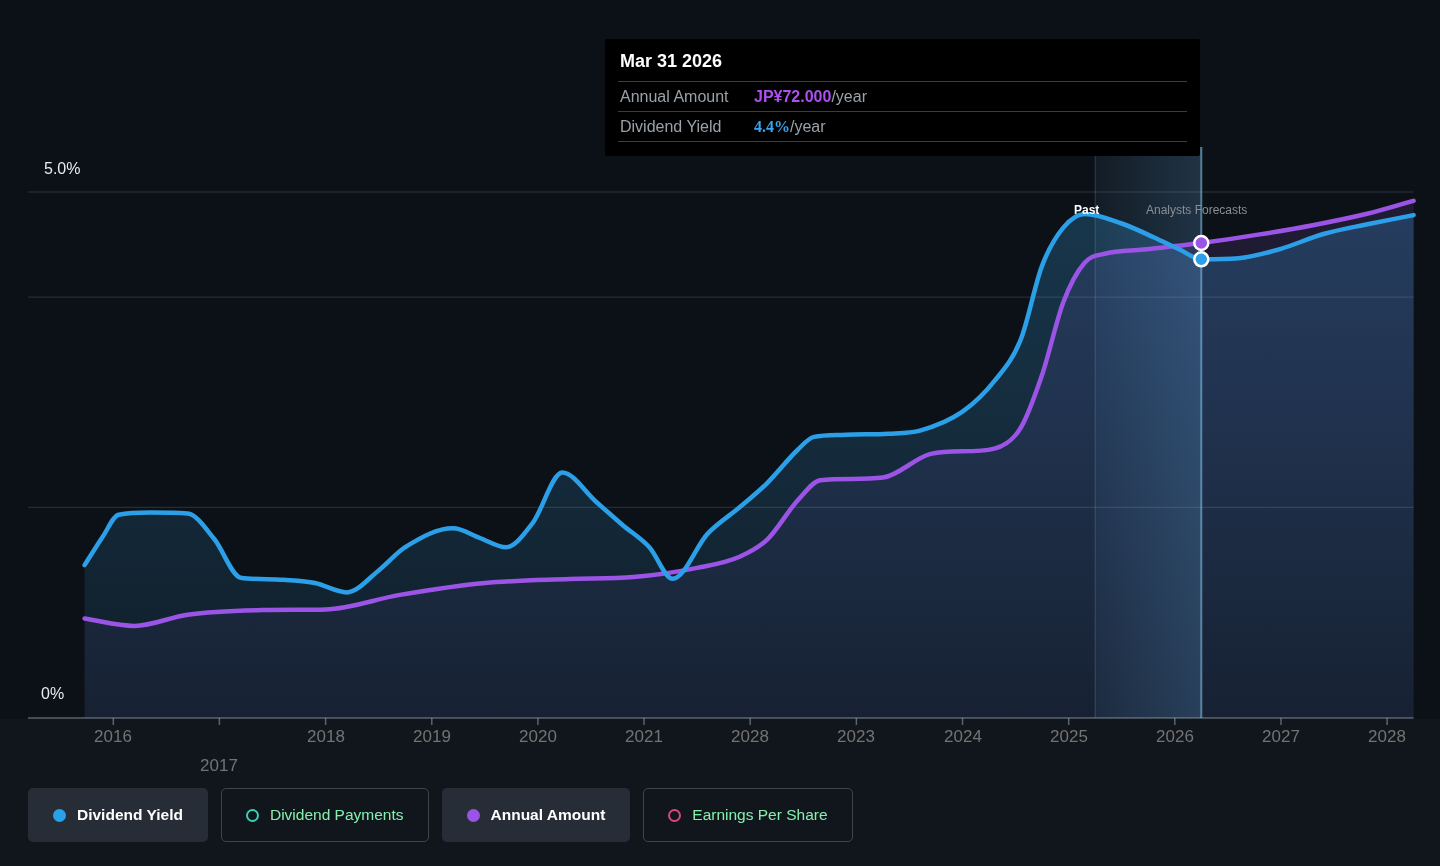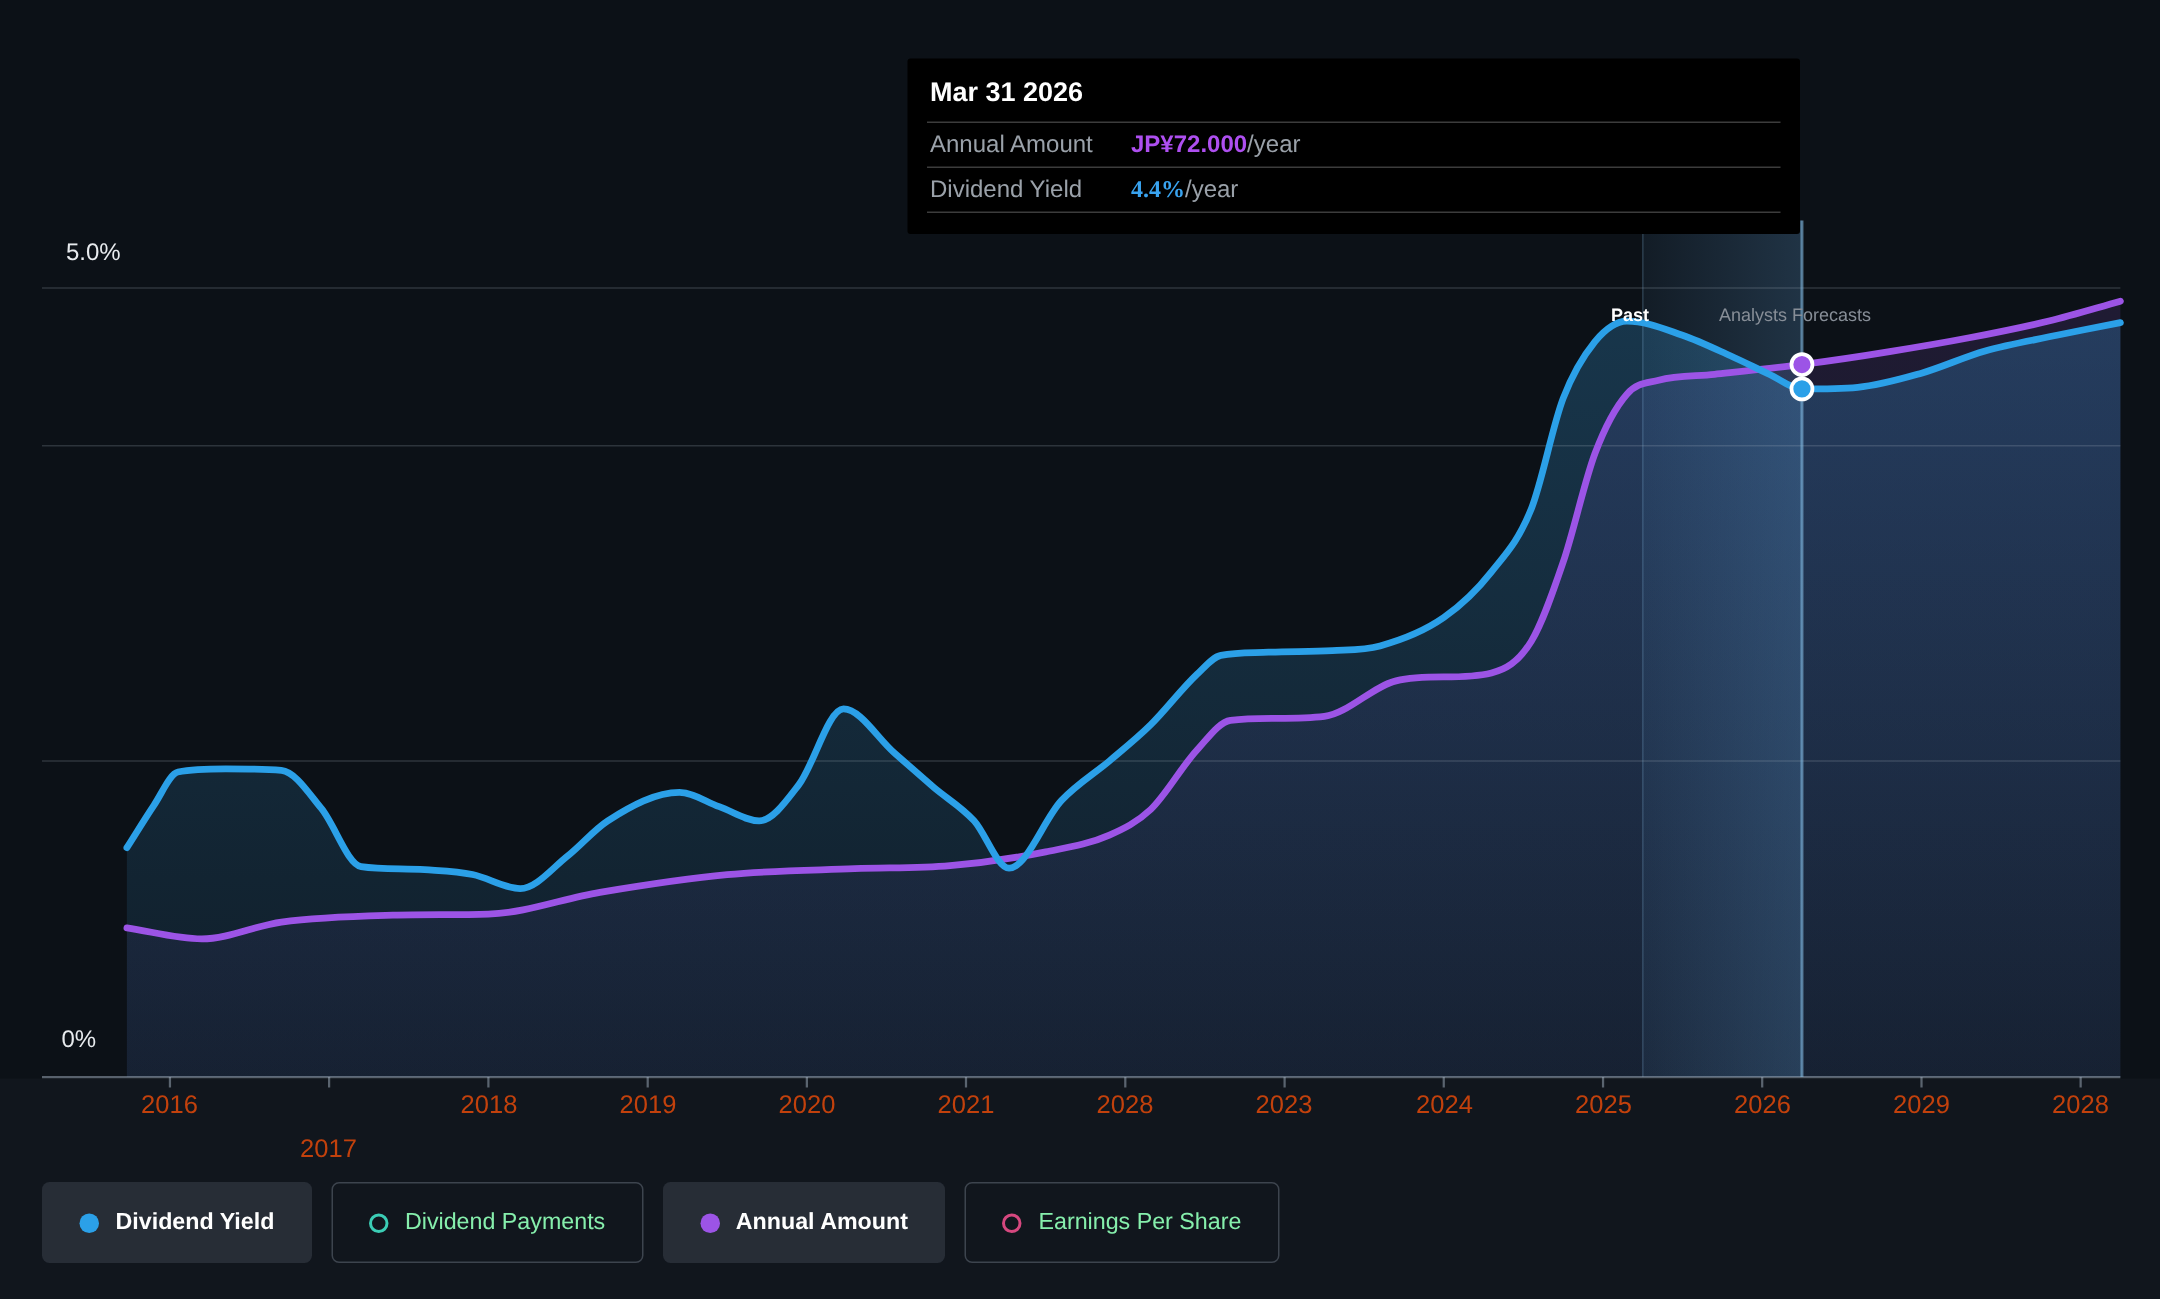--- a/index.html
+++ b/index.html
@@ -4,21 +4,21 @@
 <style>
   * { margin:0; padding:0; box-sizing:border-box; }
   html,body { width:1440px; height:866px; overflow:hidden; }
   body { background:#11161d; font-family:"Liberation Sans", sans-serif; }
   .page { position:relative; width:1440px; height:866px; background:#11161d; }
 
   svg.chart { position:absolute; left:0; top:0; }
 
   .axis-label { position:absolute; color:#e8ebee; font-size:16px; font-weight:400; }
   .x-label { position:absolute; width:84px; text-align:center; top:727px;
-             color:#c2410c; font-size:17px; }
+             color:#737373; font-size:17px; }
 
   .zone-label { position:absolute; top:203px; font-size:12px; }
   .zone-label.past { color:#ffffff; font-weight:700; }
   .zone-label.forecast { color:#878e97; font-weight:400; }
 
   
   .tooltip { position:absolute; left:605px; top:27px; width:595px; height:117px;
              background:#000000; border-radius:2px; padding:0 13px;margin-top:12px; }
   .tt-title { color:#ffffff; font-size:18px; font-weight:700;
               padding:12px 2px 9px 2px; border-bottom:1px solid #3c3c3c; }
@@ -95,21 +95,21 @@
       <span class="x-label" style="left: 177px; margin-top: 29px;">2017</span>
       <span class="x-label" style="left: 284px;">2018</span>
       <span class="x-label" style="left: 390px;">2019</span>
       <span class="x-label" style="left: 496px;">2020</span>
       <span class="x-label" style="left: 602px;">2021</span>
       <span class="x-label" style="left: 708px;">2028</span>
       <span class="x-label" style="left: 814px;">2023</span>
       <span class="x-label" style="left: 921px;">2024</span>
       <span class="x-label" style="left: 1027px;">2025</span>
       <span class="x-label" style="left: 1133px;">2026</span>
-      <span class="x-label" style="left: 1239px;">2029</span>
+      <span class="x-label" style="left: 1239px;">2027</span>
       <span class="x-label" style="left: 1345px;">2028</span>
     </div>
 
   <div class="zone-label past" style="left:1074px;">Past</div>
   <div class="zone-label forecast" style="left:1146px;">Analysts Forecasts</div>
 
   <div class="tooltip">
     <div class="tt-title">Mar 31 2026</div>
     <div class="tt-row">
       <span class="tt-label">Annual Amount</span>

